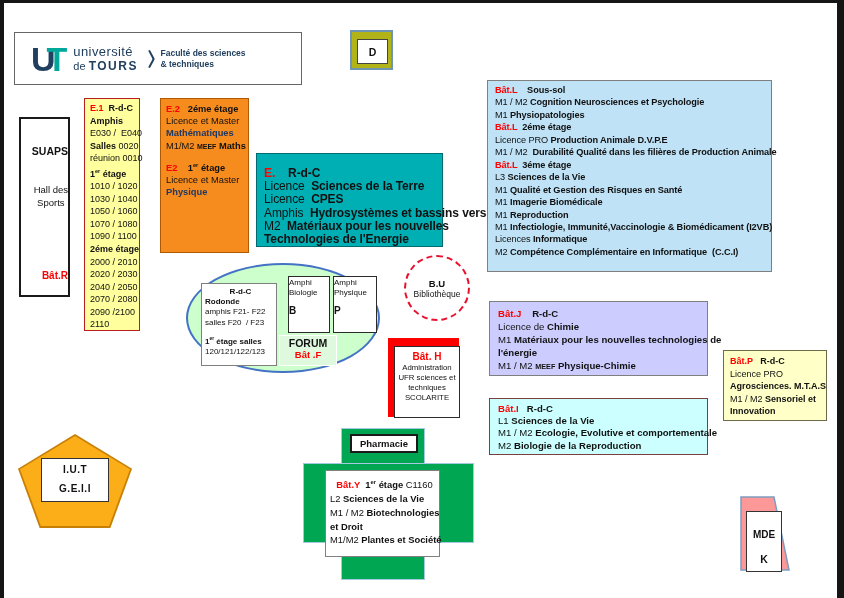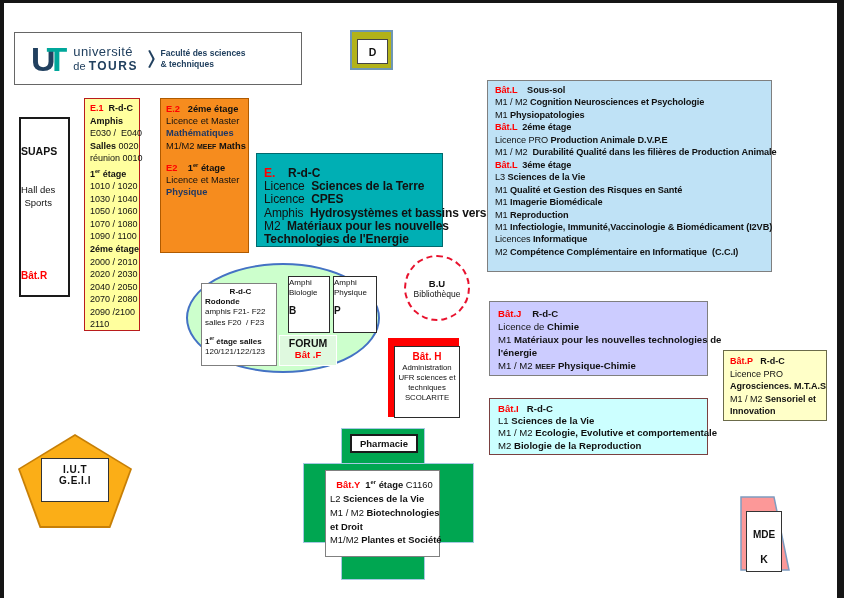--- a/index.html
+++ b/index.html
@@ -32,21 +32,21 @@
   .sep i{display:block;width:1.6px;height:10px;background:#21405F;}
   .sep i:first-child{transform:rotate(-28deg) translateY(1px);}
   .sep i:last-child{transform:rotate(28deg) translateY(-1px);}
   .faculty{color:#21405F;font-size:8.5px;font-weight:bold;line-height:10.5px;}
   
   .d-box{left:350px;top:30px;width:43px;height:40px;background:var(--d-olive,#B2B219);border:2px solid #6E96B4;}
   .d-inner{position:absolute;right:3px;bottom:4px;width:29px;height:23px;background:#fff;border:1px solid #444;
            display:flex;align-items:center;justify-content:center;font-weight:bold;font-size:10.5px;}
   
   .suaps{left:19px;top:117px;width:51px;height:180px;background:#fff;border:2px solid #1a1a1a;
-         display:flex;flex-direction:column;align-items:flex-start;text-align:center;font-size:9.5px;}
+         display:flex;flex-direction:column;align-items:flex-end;text-align:center;font-size:9.5px;}
   .suaps-title{margin-top:26px;font-weight:bold;font-size:10.5px;}
   .suaps-hall{margin-top:26px;line-height:13px;}
   .suaps-bat{margin-top:auto;margin-bottom:14px;font-weight:bold;color:var(--red,#FF0000);font-size:10px;}
   
   .e1{left:84px;top:98px;width:56px;height:233px;background:var(--e1-bg,#FFFF9E);border:1px solid #b91c1c;
       padding:3px 0 4px 5px;font-size:9px;line-height:12.55px;}
   .e2{left:160px;top:98px;width:89px;height:155px;background:var(--e2-bg,#F68C1E);border:1px solid #AF5A00;
       padding:4px 0 0 5px;font-size:9.3px;line-height:12.2px;}
   .bat-e{left:256px;top:153px;width:187px;height:94px;background:var(--e-bg,#00AFB4);border:1px solid #006A6E;
       padding:13px 0 0 7px;font-size:12px;line-height:13.2px;letter-spacing:-0.1px;}
@@ -88,21 +88,21 @@
       display:flex;align-items:center;justify-content:center;font-weight:bold;font-size:9.5px;}
   .bat-y{left:325px;top:470px;width:115px;height:87px;background:#fff;border:1px solid #808080;
       padding:5px 0 0 4px;font-size:9.4px;line-height:13.8px;}
   
   .iut-outer{left:18px;top:434px;width:114px;height:94px;background:#C77F06;
       clip-path:polygon(50% 0,100% 37%,81% 100%,19% 100%,0 37%);}
   .iut-inner{left:20px;top:436px;width:110px;height:90px;background:var(--iut-orange,#FBAE17);
       clip-path:polygon(50% 0,100% 37%,81% 100%,19% 100%,0 37%);}
   .iut-label{left:41px;top:458px;width:68px;height:44px;background:#fff;border:1px solid #333;
       text-align:center;padding-top:5px;font-weight:bold;font-size:10px;letter-spacing:0.5px;}
-  .iut-l2{}
+  .iut-l2{margin-top:8px;}
   
   .mde-svg{left:737px;top:494px;width:56px;height:80px;}
   .mde-box{left:746px;top:511px;width:36px;height:61px;background:#fff;border:1.5px solid #333;
       text-align:center;font-weight:bold;}
   .mde-l1{margin-top:17px;font-size:10px;}
   .mde-l2{margin-top:13px;font-size:10.5px;}
 </style>
 </head>
 <body>
 

